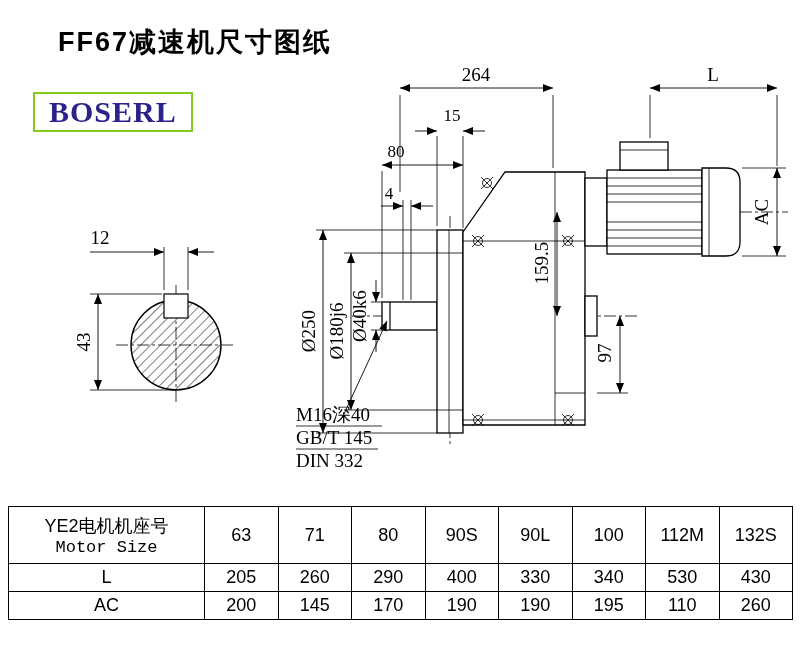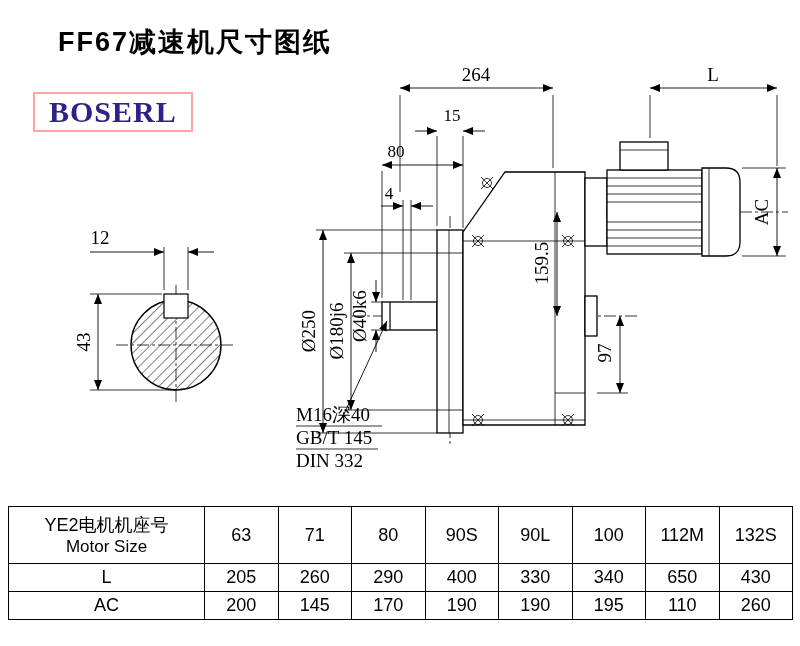--- a/index.html
+++ b/index.html
@@ -1,38 +1,38 @@
 <!DOCTYPE html>
 <html><head>
 <meta charset="utf-8">
 <style>
   html,body{margin:0;padding:0;background:#fff;}
   body{width:800px;height:646px;position:relative;overflow:hidden;
        font-family:"Liberation Sans",sans-serif;color:#000;}
   .page-title{position:absolute;left:46px;top:12px;margin:12px;
        font-size:27px;font-weight:bold;letter-spacing:2px;}
-  .brand-box{position:absolute;left:33px;top:92px;border:2px solid #fca5a5;
+  .brand-box{position:absolute;left:33px;top:92px;border:2px solid #84cc16;
        padding:1px 14px;background:#fff;}
   .brand-box span{font-family:"Liberation Serif",serif;font-size:30px;
        font-weight:bold;color:#2b228b;letter-spacing:1px;}
   svg.drawing{position:absolute;left:0;top:0;}
   .outline{fill:#fff;stroke:#000;stroke-width:1.3;}
   .solid{stroke:#000;stroke-width:1.2;fill:none;}
   .thin{stroke:#000;stroke-width:0.8;fill:none;}
   .dimline{stroke:#000;stroke-width:0.9;fill:none;}
   .center{stroke:#000;stroke-width:0.8;fill:none;stroke-dasharray:12 3 3 3;}
   .dimtext{font:19px "Liberation Serif",serif;fill:#000;}
   .dimtext-sm{font:17px "Liberation Serif",serif;fill:#000;}
   .notetext{font:19px "Liberation Serif",serif;fill:#000;}
   table.size-table{position:absolute;left:8px;top:506px;width:785px;
        border-collapse:collapse;table-layout:fixed;}
   table.size-table td{border:1px solid #000;text-align:center;
        font-size:18px;padding:0;height:27px;}
   table.size-table tr.hdr td{height:56px;}
-  .hdr-en{font-family:Liberation Sans, sans-serif;font-size:17px;}
+  .hdr-en{font-family:Liberation Mono, monospace;font-size:17px;}
   .hdr-cn{font-size:18px;}
 </style>
 </head>
 <body>
 
 <h1 class="page-title">FF67减速机尺寸图纸</h1>
 
 <div class="brand-box">
   <span>BOSERL</span>
 </div>
@@ -210,21 +210,21 @@
       <td>132S</td>
     </tr>
     <tr>
       <td>L</td>
       <td>205</td>
       <td>260</td>
       <td>290</td>
       <td>400</td>
       <td>330</td>
       <td>340</td>
-      <td>650</td>
+      <td>530</td>
       <td>430</td>
     </tr>
     <tr>
       <td>AC</td>
       <td>200</td>
       <td>145</td>
       <td>170</td>
       <td>190</td>
       <td>190</td>
       <td>195</td>

